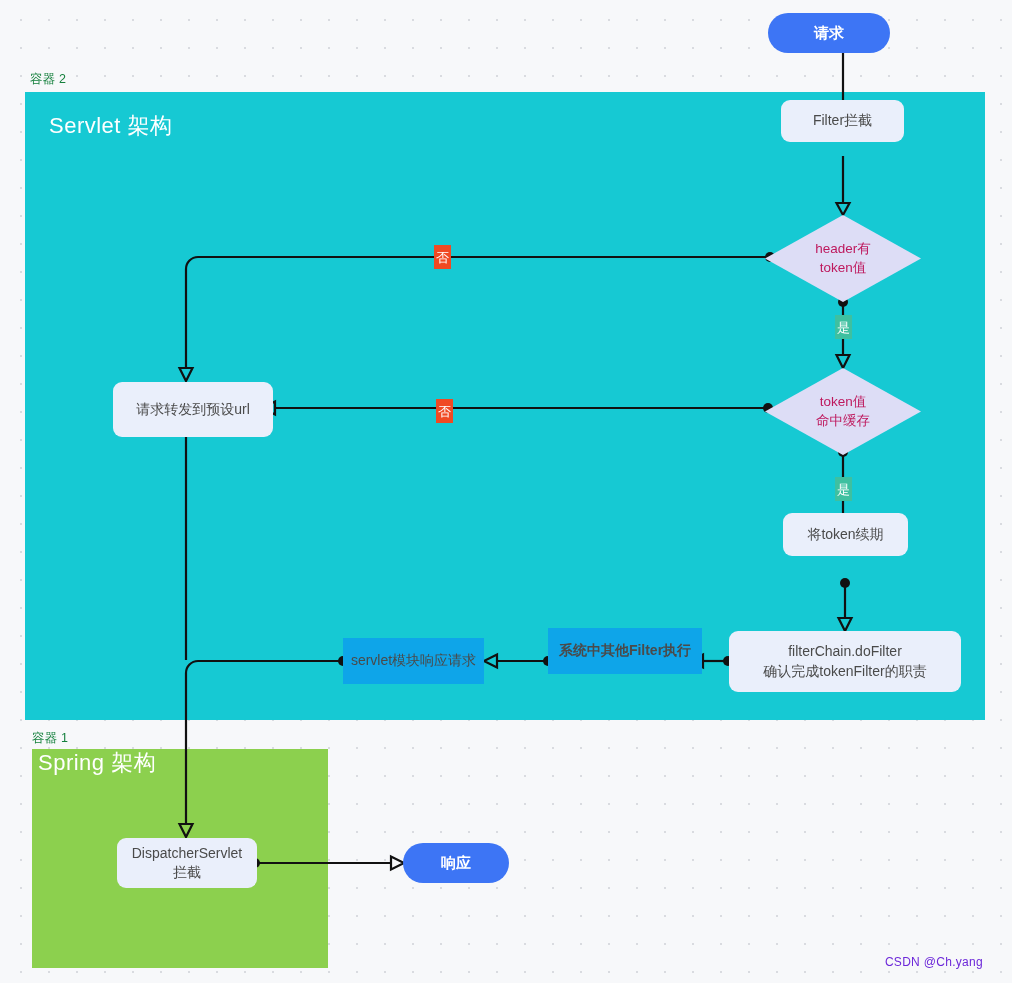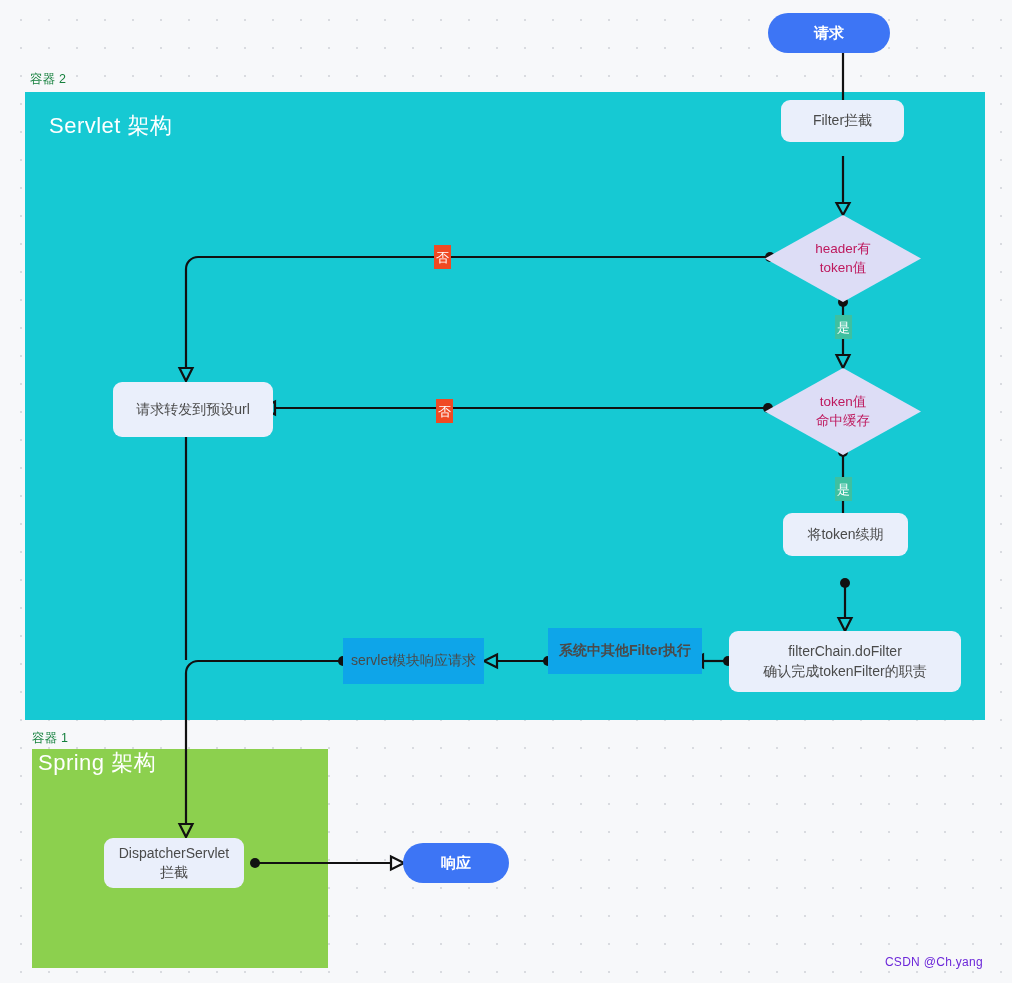--- a/index.html
+++ b/index.html
@@ -282,21 +282,21 @@
 
   <div class="node rounded" style="left:729px; top:631px; width:232px; height:61px;">filterChain.doFilter
 确认完成tokenFilter的职责</div>
 
   <div class="node sharp" style="left:548px; top:628px; width:154px; height:46px;font-weight:bold;">系统中其他Filter执行</div>
 
   <div class="node sharp" style="left:343px; top:638px; width:141px; height:46px;">servlet模块响应请求</div>
 
   <div class="node rounded" style="left:113px; top:382px; width:160px; height:55px;">请求转发到预设url</div>
 
-  <div class="node rounded" style="left:104px; top:838px; width:140px; height:50px;">DispatcherServlet
+  <div class="node rounded" style="left:117px; top:838px; width:140px; height:50px;">DispatcherServlet
 拦截</div>
 
   <div class="node pill" style="left:403px; top:843px; width:106px; height:40px;">响应</div>
 
   <div class="edge-label no" style="left:434px; top:245px;">否</div>
 
   <div class="edge-label no" style="left:436px; top:399px;">否</div>
 
   <div class="edge-label yes" style="left:835px; top:315px;">是</div>
 

